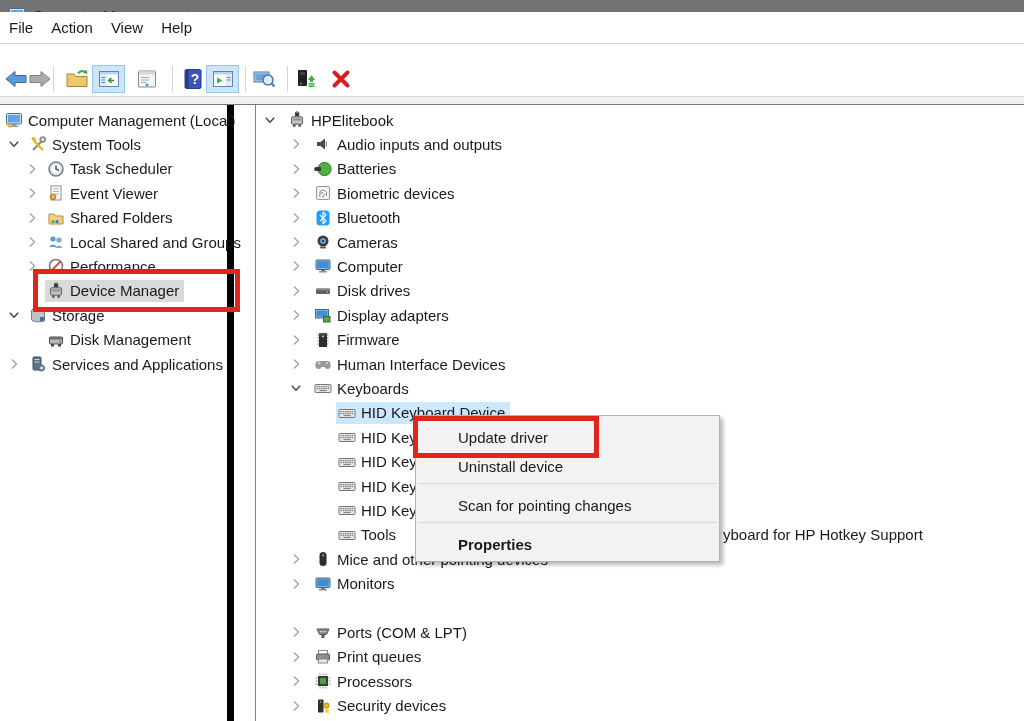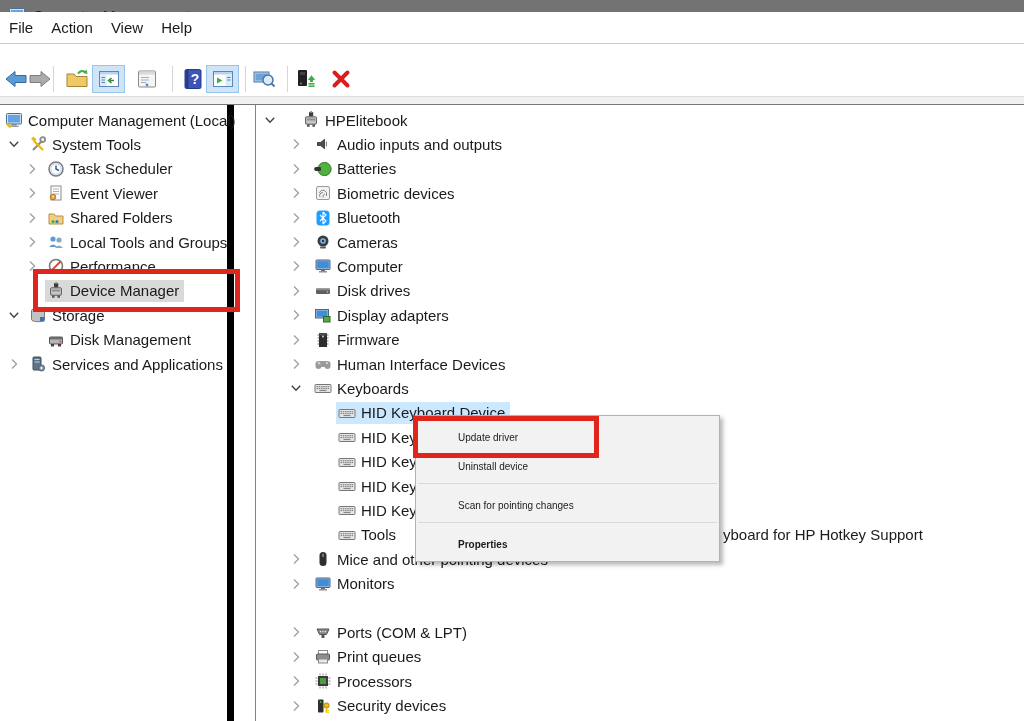--- a/index.html
+++ b/index.html
@@ -42,21 +42,21 @@
     gap:5px; padding:0 5px 0 2px; font-size:15px; white-space:nowrap; }
   .inner.sel-blue { background:#cce8ff; }
   .inner.sel-gray { background:#d9d9d9; }
   .overflow-frag { position:absolute; font-size:15px; white-space:nowrap; line-height:20px; }
 
   
   #context-menu { position:absolute; left:415px; top:415px; width:305px; height:147px;
     background:#f2f2f2; border:1px solid #b3b3b3; box-sizing:border-box;
     box-shadow:3px 3px 4px rgba(0,0,0,0.28); z-index:5; }
   .menu-item { position:absolute; left:0; right:0; height:29px; line-height:29px;
-    padding-left:42px; font-size:10px; color:#1a1a1a; }
+    padding-left:42px; font-size:15px; color:#1a1a1a; }
   .menu-item.bold { font-weight:bold; }
   .menu-sep { position:absolute; left:2px; right:2px; height:1px; background:#d9d9d9; }
 
   
   .annot { position:absolute; border:5px solid #e0261c; box-sizing:border-box;
     z-index:10; pointer-events:none; }
 </style>
 </head>
 <body>
 
@@ -276,21 +276,21 @@
       </span>
       <span class="inner" style="left: 45px;">
         <span style="display: flex;">
           <svg width="18" height="18" viewBox="0 0 18 18" xmlns="http://www.w3.org/2000/svg">
             <circle cx="6" cy="6" r="2.6" fill="#5b9bd5"></circle>
             <path d="M2 14 q4 -5 8 0 z" fill="#5b9bd5"></path>
             <circle cx="12" cy="7" r="2.6" fill="#8aa8c0"></circle>
             <path d="M8 15 q4 -5 8 0 z" fill="#8aa8c0"></path>
           </svg>
         </span>
-        <span>Local Tools and Groups</span>
+        <span>Local Shared and Groups</span>
       </span>
     </div>
     <div class="row" style="top: 150.4px;">
       <span class="chev" style="left: 26px;">
         <svg width="12" height="12" viewBox="0 0 12 12" xmlns="http://www.w3.org/2000/svg">
           <path d="M4 1.5 L8.5 6 L4 10.5" stroke="#a2a2a2" stroke-width="1.4" fill="none"></path>
         </svg>
       </span>
       <span class="inner" style="left: 45px;">
         <span style="display: flex;">
@@ -367,21 +367,21 @@
       </span>
     </div>
   </div>
 <div class="pane" id="right-pane">
     <div class="row" style="top: 4px;">
       <span class="chev" style="left: 8px;">
         <svg width="12" height="12" viewBox="0 0 12 12" xmlns="http://www.w3.org/2000/svg">
           <path d="M1.8 3.8 L6 8.2 L10.2 3.8" stroke="#404040" stroke-width="1.4" fill="none"></path>
         </svg>
       </span>
-      <span class="inner" style="left: 44px;">
+      <span class="inner" style="left: 30px;">
         <span style="display: flex;">
           <svg width="18" height="18" viewBox="0 0 18 18" xmlns="http://www.w3.org/2000/svg">
             <rect x="7" y="1.2" width="4.2" height="4.2" fill="#3d3d3d"></rect>
             <rect x="8.2" y="0" width="1.8" height="1.6" fill="#6abf4b"></rect>
             <rect x="3.6" y="5.8" width="10.8" height="7.4" rx="0.8" fill="#c6c6c6" stroke="#5a5a5a"></rect>
             <rect x="5" y="7.5" width="8" height="2" fill="#8f8f8f"></rect>
             <rect x="5" y="13.4" width="2.6" height="2.4" fill="#5a5a5a"></rect>
             <rect x="10.4" y="13.4" width="2.6" height="2.4" fill="#5a5a5a"></rect>
           </svg>
         </span>

